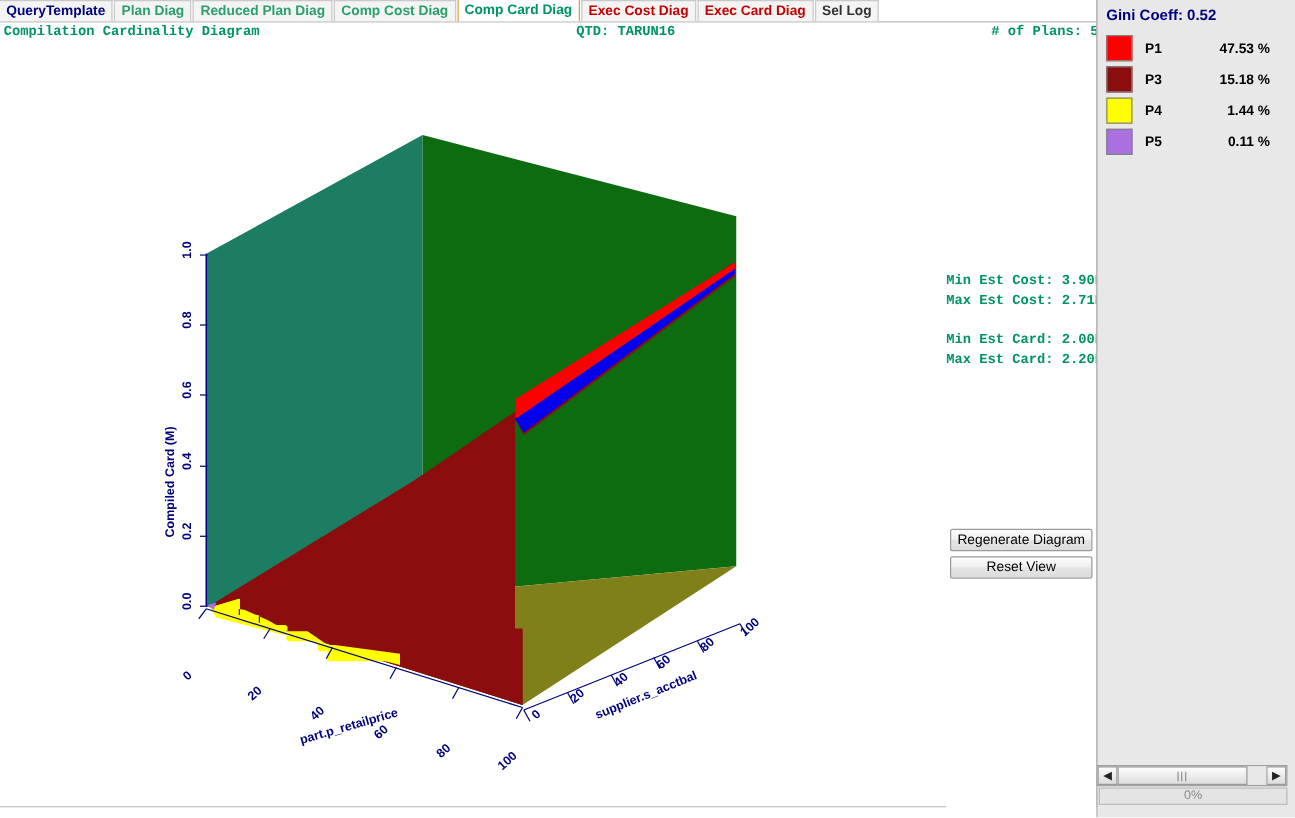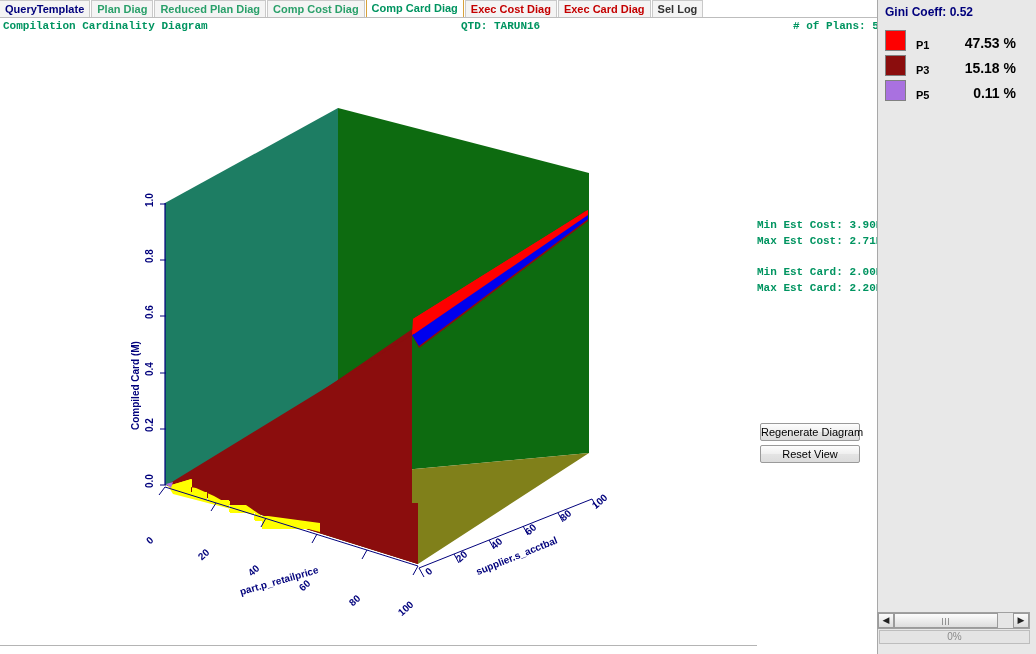--- a/index.html
+++ b/index.html
@@ -97,21 +97,21 @@
     left: 0px;
   }
   #stat0 { top: 184px; }
   #stat1 { top: 200px; }
   #stat2 { top: 231px; }
   #stat3 { top: 247px; }
 
   .swing-btn {
     position: absolute;
     left: 3px;
-    width: 100px;
+    width: 114px;
     height: 18px;
     font-family: "Liberation Sans", sans-serif;
     font-size: 11px;
     color: #000000;
     text-align: center;
     line-height: 16px;
     background: linear-gradient(to bottom, #fdfdfd 0%, #f0f0f0 48%, #e4e4e4 52%, #dcdcdc 100%);
     border: 1px solid #9a9a9a;
     border-radius: 2px;
     box-sizing: border-box;
@@ -150,41 +150,41 @@
   }
   #legend-rows {
     position: absolute;
     left: 6px; top: 25px;
     width: 140px;
   }
   .legend-row {
     position: relative;
     height: 25px;
     display: flex;
-    align-items: flex-end;
+    align-items: center;
   }
   .swatch {
     width: 21px;
     height: 21px;
     border: 1px solid #808080;
     box-sizing: border-box;
     flex: 0 0 auto;
   }
   .legend-name {
     width: 34px;
     margin-left: 10px;
     font-size: 11px;
     font-weight: bold;
     color: #000000;
     font-family: "Liberation Sans", sans-serif;
   }
   .legend-pct {
     width: 66px;
     text-align: right;
-    font-size: 14px;
+    font-size: 11px;
     font-weight: bold;
     color: #000000;
     font-family: "Liberation Sans", sans-serif;
   }
 
   
   #legend-scroll {
     position: absolute;
     left: 877px; top: 612px;
     width: 153px; height: 17px;
@@ -397,20 +397,25 @@
           <span class="legend-pct">47.53 %</span>
         </div>
 
 
         <div class="legend-row">
           <span class="swatch" style="background: rgb(139, 13, 13);"></span>
           <span class="legend-name">P3</span>
           <span class="legend-pct">15.18 %</span>
         </div>
 
+        <div class="legend-row">
+          <span class="swatch" style="background: rgb(255, 255, 0);"></span>
+          <span class="legend-name">P4</span>
+          <span class="legend-pct">1.44 %</span>
+        </div>
 
         <div class="legend-row">
           <span class="swatch" style="background: rgb(169, 113, 224);"></span>
           <span class="legend-name">P5</span>
           <span class="legend-pct">0.11 %</span>
         </div>
 
       </div>
     </div>
   </div>

